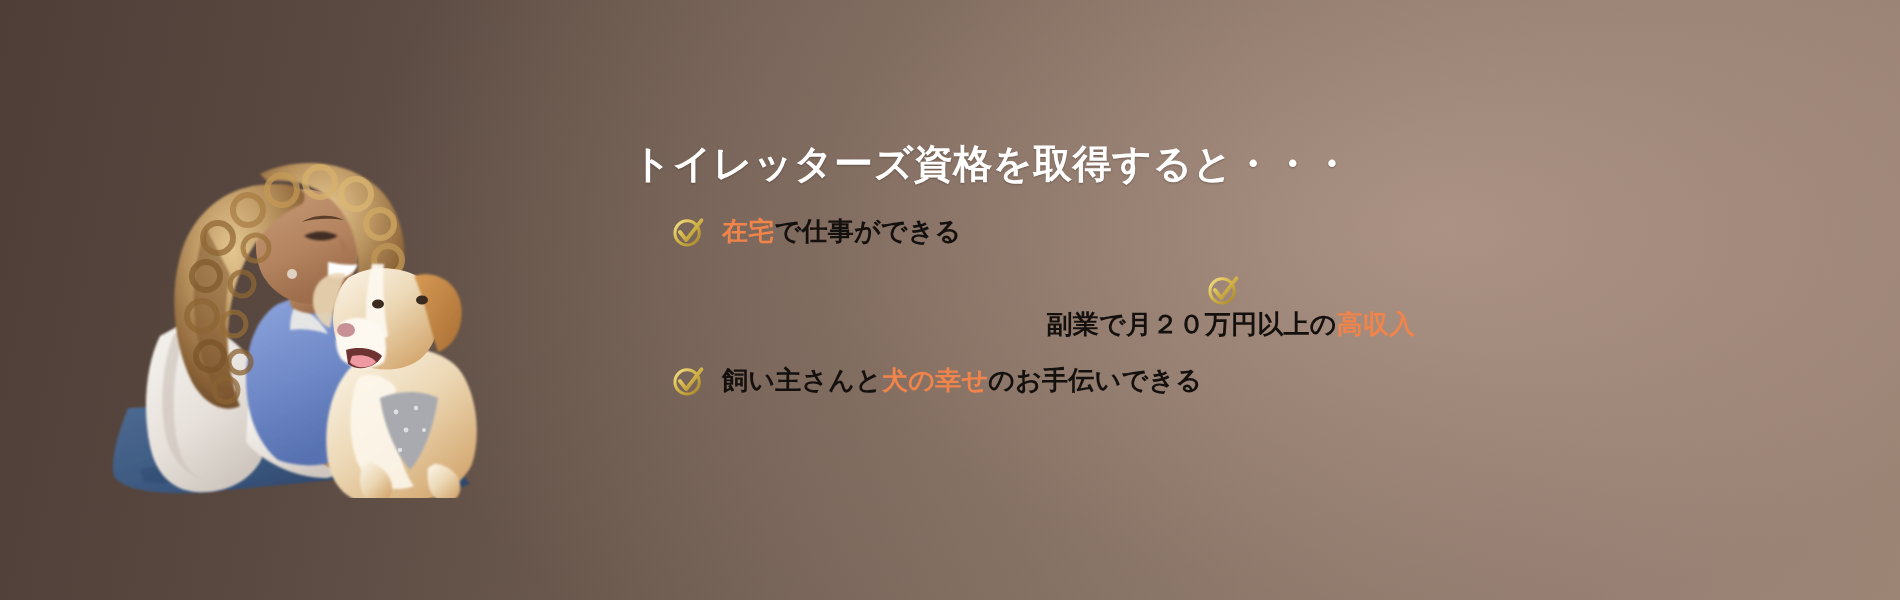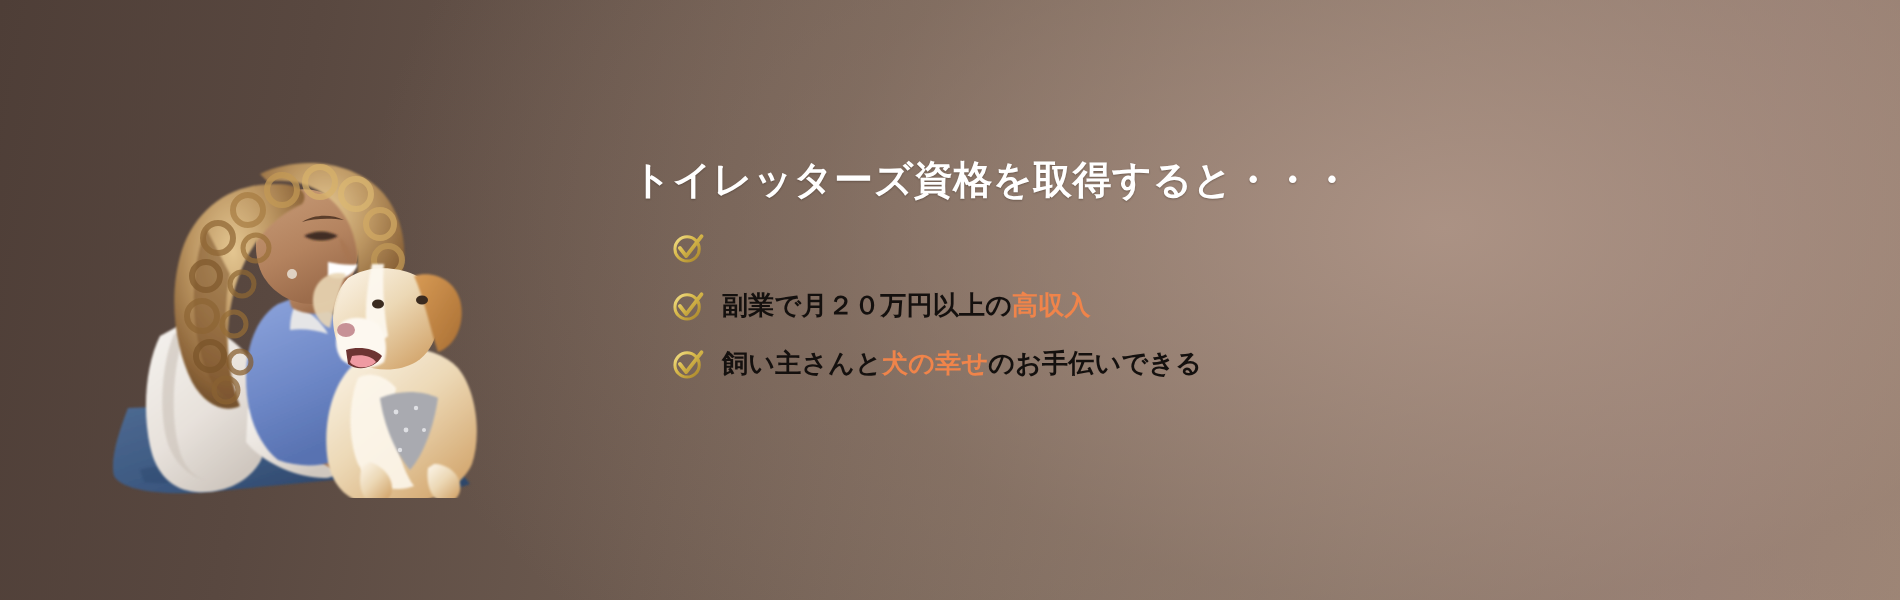--- a/index.html
+++ b/index.html
@@ -34,21 +34,21 @@
     inset: 0;
     width: 100%;
     height: 100%;
     display: block;
   }
 
   
   .content {
     position: absolute;
     left: 632px;
-    top: 156px;
+    top: 140px;
     width: 1160px;
   }
 
   .headline {
     margin: 0;
     font-size: 39px;
     font-weight: 700;
     letter-spacing: 0.012em;
     color: #ffffff;
     line-height: 1.22;
@@ -82,21 +82,21 @@
     font-weight: 700;
     color: #14100e;
     line-height: 1.3;
     letter-spacing: 0.01em;
     white-space: nowrap;
   }
   .benefit-text .hl { color: #f0844a; }
 
   
   .benefit-item.row-1 { margin-bottom: 22px; }
-  .benefit-item.row-2 { margin-bottom: 22px; }
+  .benefit-item.row-2 { margin-bottom: 22px; flex-direction: column; }
 </style>
 </head>
 <body>
 
 <div class="hero">
 
   <div class="photo-wrap">
     <svg class="photo-canvas" viewBox="0 0 520 420" xmlns="http://www.w3.org/2000/svg" aria-hidden="true">
       <defs>
         <linearGradient id="jeans" x1="0" y1="0" x2="1" y2="1">
@@ -244,20 +244,21 @@
           <defs>
             <linearGradient id="gold1" x1="0" y1="0" x2="1" y2="1">
               <stop offset="0%" stop-color="#f3e08a"></stop>
               <stop offset="40%" stop-color="#d9bb4d"></stop>
               <stop offset="100%" stop-color="#a8852a"></stop>
             </linearGradient>
           </defs>
           <circle cx="19" cy="21" r="13.5" fill="none" stroke="url(#gold1)" stroke-width="3.4"></circle>
           <path d="M11 20 L18 29 L35 7" fill="none" stroke="url(#gold1)" stroke-width="4.2" stroke-linecap="round" stroke-linejoin="round"></path>
         </svg>
+        <span class="benefit-text"><span class="hl">在宅</span><span>で仕事ができる</span></span>
       </li>
 
       <li class="benefit-item row-2">
         <svg class="check-icon" viewBox="0 0 40 40" aria-hidden="true">
           <defs>
             <linearGradient id="gold2" x1="0" y1="0" x2="1" y2="1">
               <stop offset="0%" stop-color="#f3e08a"></stop>
               <stop offset="40%" stop-color="#d9bb4d"></stop>
               <stop offset="100%" stop-color="#a8852a"></stop>
             </linearGradient>

